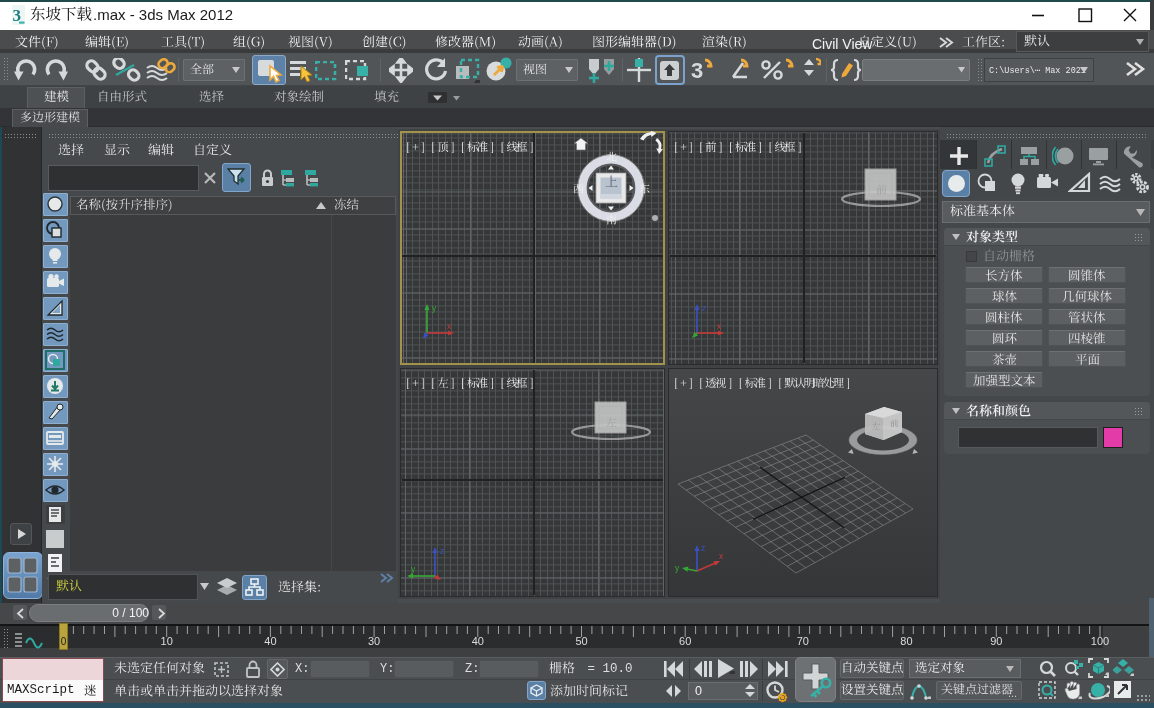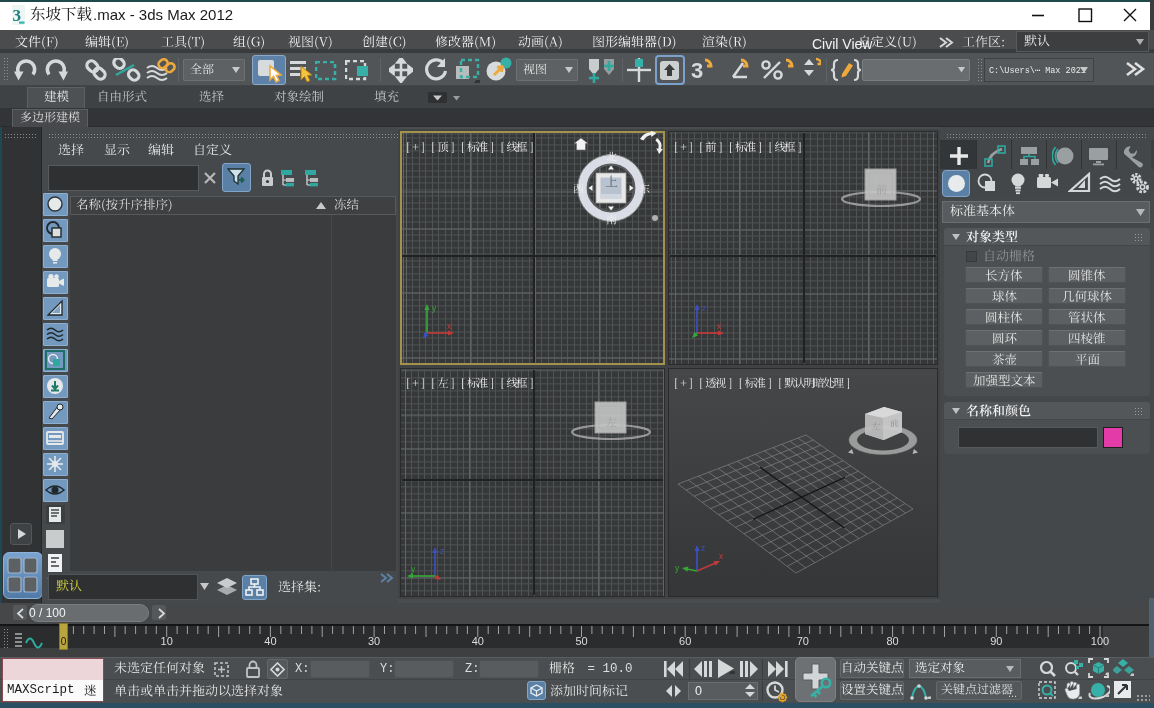--- a/index.html
+++ b/index.html
@@ -935,21 +935,21 @@
   </svg>
 <div style="position:absolute;left:1134px;top:407px;width:9px;height:9px;background-image:radial-gradient(circle,#9a9d9f 0.8px,transparent 1px);background-size:3px 3px;"></div>
 <div style="position:absolute;left:958px;top:427px;width:140px;height:21px;background:#2f3133;border:1px solid #56595b;"></div>
 <div style="position:absolute;left:1103px;top:427px;width:20px;height:21px;background:#e33ba7;border:1px solid #1e1e1e;"></div>
 <div style="position:absolute;left:0px;top:603px;width:1154px;height:21px;background:#454749;"></div>
 <div style="position:absolute;left:13px;top:605px;width:14px;height:15px;background:#55585a;border-radius:2px;"></div>
 <svg style="position:absolute;left:16px;top:608px;" width="9" height="11" viewBox="0 0 9 11">
     <path d="M7 1 L2 5.5 L7 10" stroke="#d8d8d8" stroke-width="1.8" fill="none"></path>
   </svg>
 <div style="position:absolute;left:29px;top:604px;width:120px;height:18px;background:#696d6f;border:1px solid #7b7e80;border-radius:9px;"></div>
-<span class="lat" style="left:29px;top:606px;width:120px;text-align:left;font-size:12px;color:#f4f4f4">0 / 100</span>
+<span class="lat" style="left:29px;top:606px;width:120px;text-align:right;font-size:12px;color:#f4f4f4">0 / 100</span>
 <div style="position:absolute;left:152px;top:605px;width:14px;height:15px;background:#55585a;border-radius:2px;"></div>
 <svg style="position:absolute;left:157px;top:608px;" width="9" height="11" viewBox="0 0 9 11">
     <path d="M2 1 L7 5.5 L2 10" stroke="#d8d8d8" stroke-width="1.8" fill="none"></path>
   </svg>
 <div style="position:absolute;left:0px;top:624px;width:1154px;height:33px;background:#3d3f41;"></div>
 <div style="position:absolute;left:0px;top:624px;width:1154px;height:2px;background:#141515;"></div>
 <div style="position:absolute;left:0px;top:626px;width:1103px;height:22px;background:#2a2c2e;"></div>
 <div style="position:absolute;left:1149px;top:598px;width:5px;height:62px;background:#4f616e;"></div>
 <div style="position:absolute;left:3px;top:628px;width:5px;height:22px;background-image:radial-gradient(circle,#8a8d8f 0.7px,transparent 0.9px);background-size:3px 3px;"></div>
 <svg style="position:absolute;left:14px;top:631px;" width="36" height="18" viewBox="0 0 36 18">
@@ -1064,21 +1064,21 @@
     <line x1="1089.6" y1="0" x2="1089.6" y2="8" stroke="#9fa1a2" stroke-width="1"></line>
     <line x1="1100.0" y1="0" x2="1100.0" y2="11" stroke="#9fa1a2" stroke-width="1"></line>
   </svg>
 <span class="lat" style="left:146.7px;top:635px;width:40px;text-align:center;font-size:11px;color:#dcdddd">10</span>
 <span class="lat" style="left:250.4px;top:635px;width:40px;text-align:center;font-size:11px;color:#dcdddd">40</span>
 <span class="lat" style="left:354.1px;top:635px;width:40px;text-align:center;font-size:11px;color:#dcdddd">30</span>
 <span class="lat" style="left:457.8px;top:635px;width:40px;text-align:center;font-size:11px;color:#dcdddd">40</span>
 <span class="lat" style="left:561.5px;top:635px;width:40px;text-align:center;font-size:11px;color:#dcdddd">50</span>
 <span class="lat" style="left:665.2px;top:635px;width:40px;text-align:center;font-size:11px;color:#dcdddd">60</span>
 <span class="lat" style="left:768.9px;top:635px;width:40px;text-align:right;font-size:11px;color:#dcdddd">70</span>
-<span class="lat" style="left:872.6px;top:635px;width:40px;text-align:center;font-size:11px;color:#dcdddd">80</span>
+<span class="lat" style="left:872.6px;top:635px;width:40px;text-align:right;font-size:11px;color:#dcdddd">80</span>
 <span class="lat" style="left:976.3px;top:635px;width:40px;text-align:center;font-size:11px;color:#dcdddd">90</span>
 <span class="lat" style="left:1080.0px;top:635px;width:40px;text-align:center;font-size:11px;color:#dcdddd">100</span>
 <div style="position:absolute;left:59px;top:623px;width:9px;height:27px;background:#b9a43e;border:1px solid #8a7820;"></div>
 <span class="lat" style="left:59px;top:636px;width:9px;text-align:center;font-size:10px;color:#1a1a1a">0</span>
 <div style="position:absolute;left:0px;top:657px;width:1154px;height:46px;background:#4b4e50;border-top:1px solid #5a5d5f;"></div>
 <div style="position:absolute;left:0px;top:679px;width:1154px;height:1px;background:#404244;"></div>
 <div style="position:absolute;left:2px;top:658px;width:102px;height:44px;border:1px solid #8a4a52;background:#ecd6da;"></div>
 <div style="position:absolute;left:3px;top:680px;width:100px;height:21px;background:#fafafa;"></div>
 <span class="lat" style="left:7px;top:683px;font-size:12.5px;font-family:Liberation Mono, monospace;color:#1a1a1a">MAXScript </span>
 <svg style="position:absolute;left:84px;top:684px;overflow:visible;" width="12.5" height="13.1" viewBox="0 0 12.5 13.1" fill="#1a1a1a">

